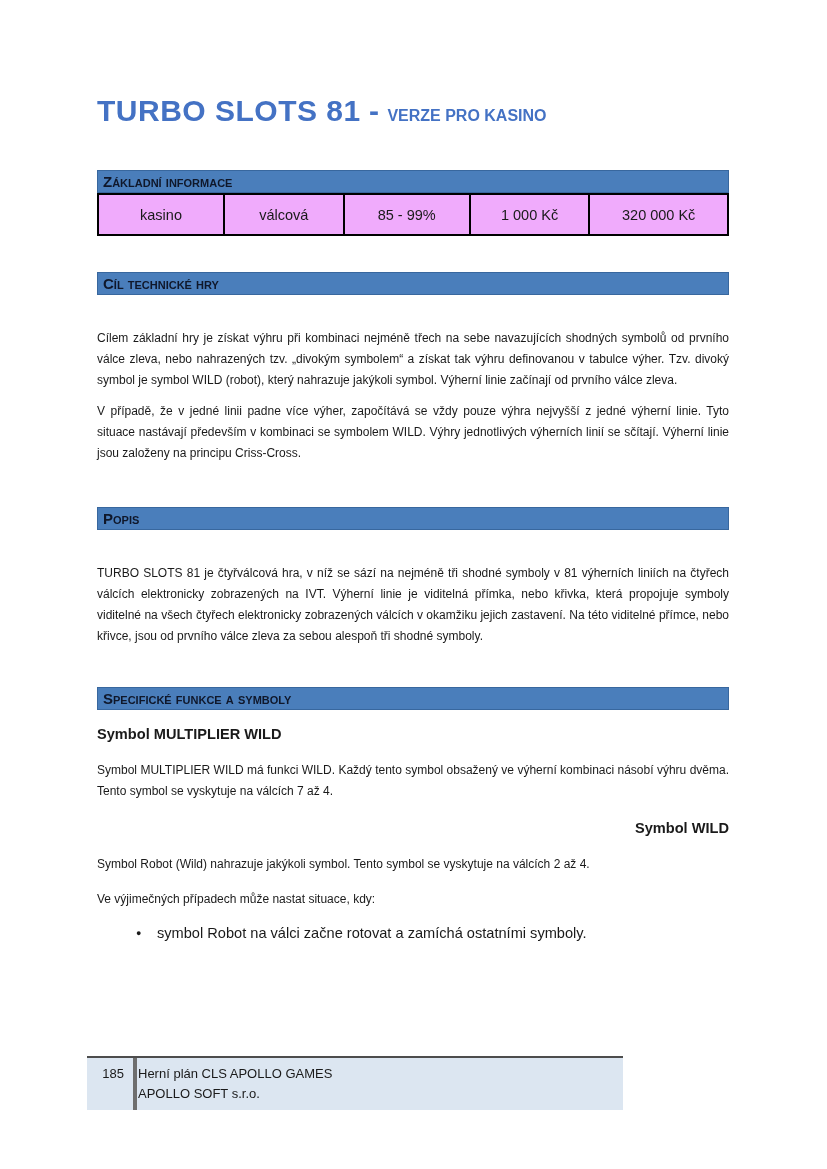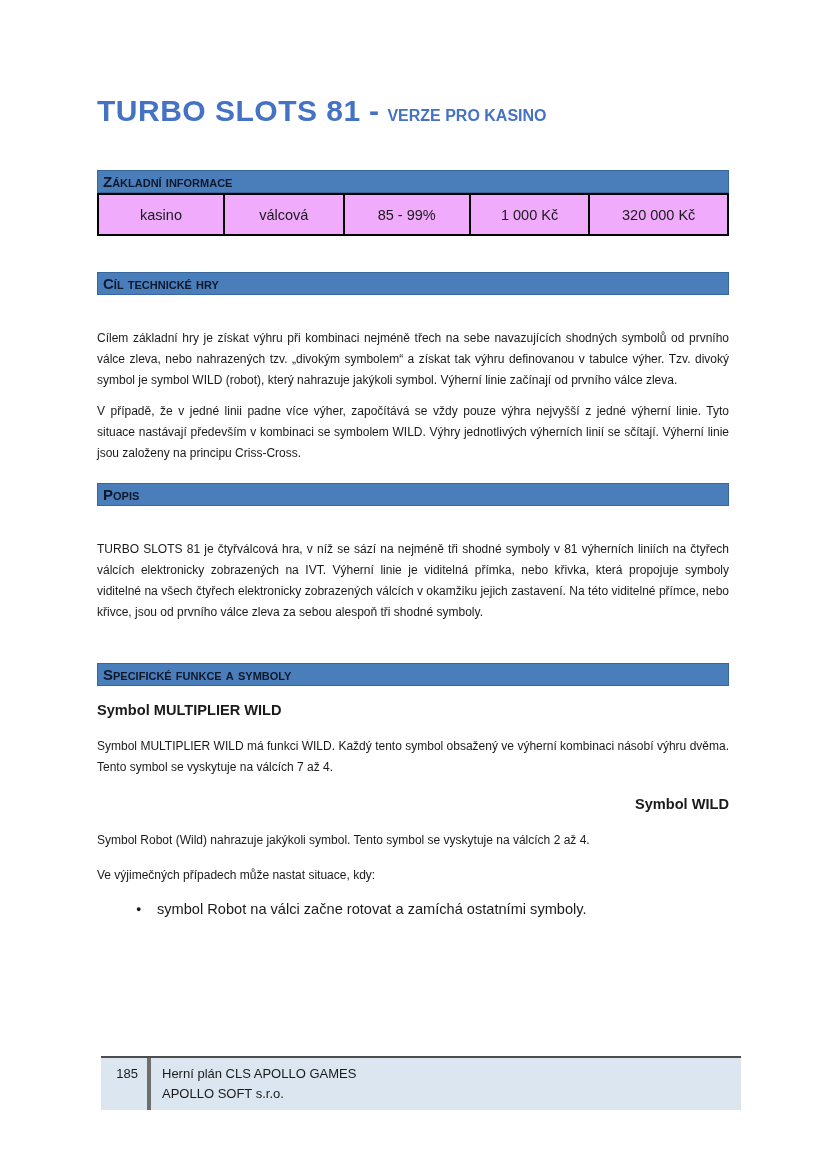--- a/index.html
+++ b/index.html
@@ -34,21 +34,21 @@
     color: #0f172a;
     font-variant: small-caps;
     font-weight: bold;
     font-size: 15px;
     height: 23px;
     line-height: 21px;
     padding: 0 5px;
   }
   .info-section { margin-top: 32px; }
   .bar-goal     { margin-top: 36px; }
-  .bar-popis    { margin-top: 19px; }
+  .bar-popis    { margin-top: 43px; }
   .bar-features { margin-top: 40px; }
   
   table.info-table {
     width: 100%;
     border-collapse: collapse;
     table-layout: fixed;
   }
   table.info-table td {
     border: 2px solid #000000;
     text-align: center;
@@ -96,22 +96,22 @@
   }
   .bullet-marker {
     width: 21px;
     font-size: 9px;
     line-height: 21px;
     flex: none;
   }
   
   .footer {
     position: absolute;
-    left: 101px; top: 1056px;
-    width: 640px;
+    left: 87px; top: 1056px;
+    width: 536px;
     background: #dce6f1;
     border-top: 2px solid #4d4d4d;
     display: flex;
     align-items: stretch;
     min-height: 48px;
   }
   .footer-page {
     width: 46px;
     flex: none;
     text-align: right;
@@ -120,21 +120,21 @@
     line-height: 20px;
   }
   .footer-divider {
     width: 4px;
     flex: none;
     background: #6e6e6e;
   }
   .footer-text {
     font-size: 13px;
     line-height: 20px;
-    padding: 6px 0 6px 11px;
+    padding: 6px 0 6px 1px;
   }
 </style>
 </head>
 <body>
 
 <div class="content">
 
   <h1 class="doc-title"><span class="t-main">TURBO SLOTS 81</span><span class="t-sep"> - </span><span class="t-sub">VERZE PRO KASINO</span></h1>
 
   <div class="info-section">

